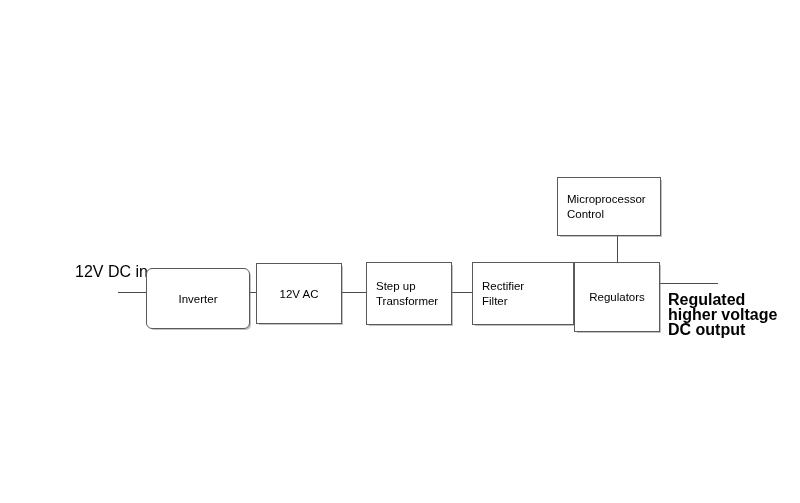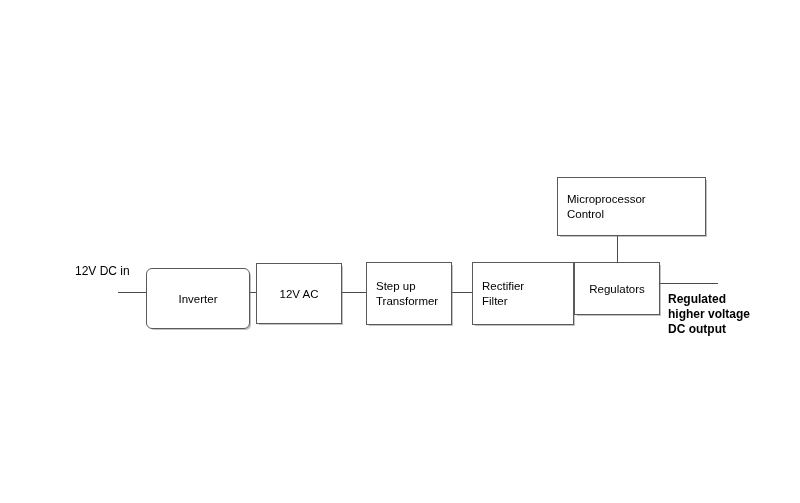--- a/index.html
+++ b/index.html
@@ -51,43 +51,43 @@
     text-align: left;
     left: 9px;
     right: 4px;
   }
 
   
   #block-inverter      { left: 146px; top: 268px; width: 104px; height: 61px; border-radius: 6px; }
   #block-12vac         { left: 256px; top: 263px; width: 86px; height: 61px; padding-left: 16px; }
   #block-stepup        { left: 366px; top: 262px; width: 86px; height: 63px; }
   #block-rectifier     { left: 472px; top: 262px; width: 102px; height: 63px; }
-  #block-regulators    { left: 574px; top: 262px; width: 86px; height: 53px; }
-  #block-micro         { left: 557px; top: 177px; width: 149px; height: 59px; }
+  #block-regulators    { left: 574px; top: 262px; width: 86px; height: 70px; }
+  #block-micro         { left: 557px; top: 177px; width: 104px; height: 59px; }
 
   
   .wire {
     position: absolute;
     background: #4a4a4a;
   }
   .wire.h { height: 1px; }
   .wire.v { width: 1px; }
 
   #wire-input        { left: 118px;  top: 292px; width: 28px; }
   #wire-inv-12vac    { left: 232px;  top: 292px; width: 24px; }
   #wire-12vac-stepup { left: 342px;  top: 292px; width: 24px; }
   #wire-stepup-rect  { left: 452px;  top: 292px; width: 20px; }
   #wire-rect-reg     { left: 558px;  top: 292px; width: 16px; }
   #wire-output       { left: 660px;  top: 283px; width: 58px; }
   #wire-micro-reg    { left: 617px;  top: 236px; height: 26px; }
 
   
   .free-label {
     position: absolute;
-    font-size: 12px;
+    font-size: 16px;
     line-height: 15px;
     color: #000000;
     white-space: pre-line;
   }
   #label-input  { left: 75px;  top: 264px; }
   #label-output { left: 668px; top: 292px; font-weight: bold; }
 </style>
 </head>
 <body>
 

